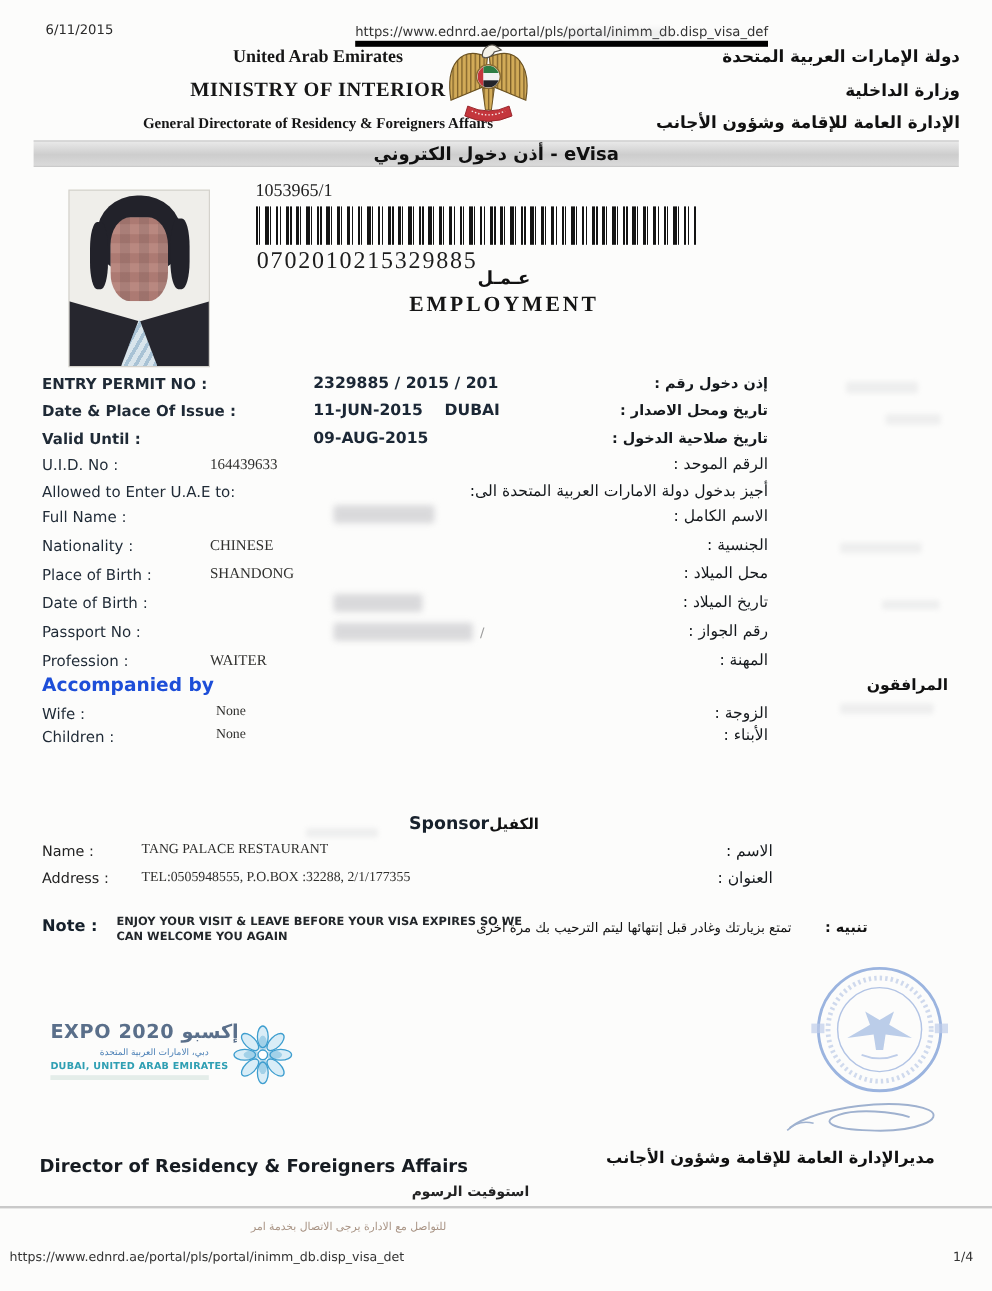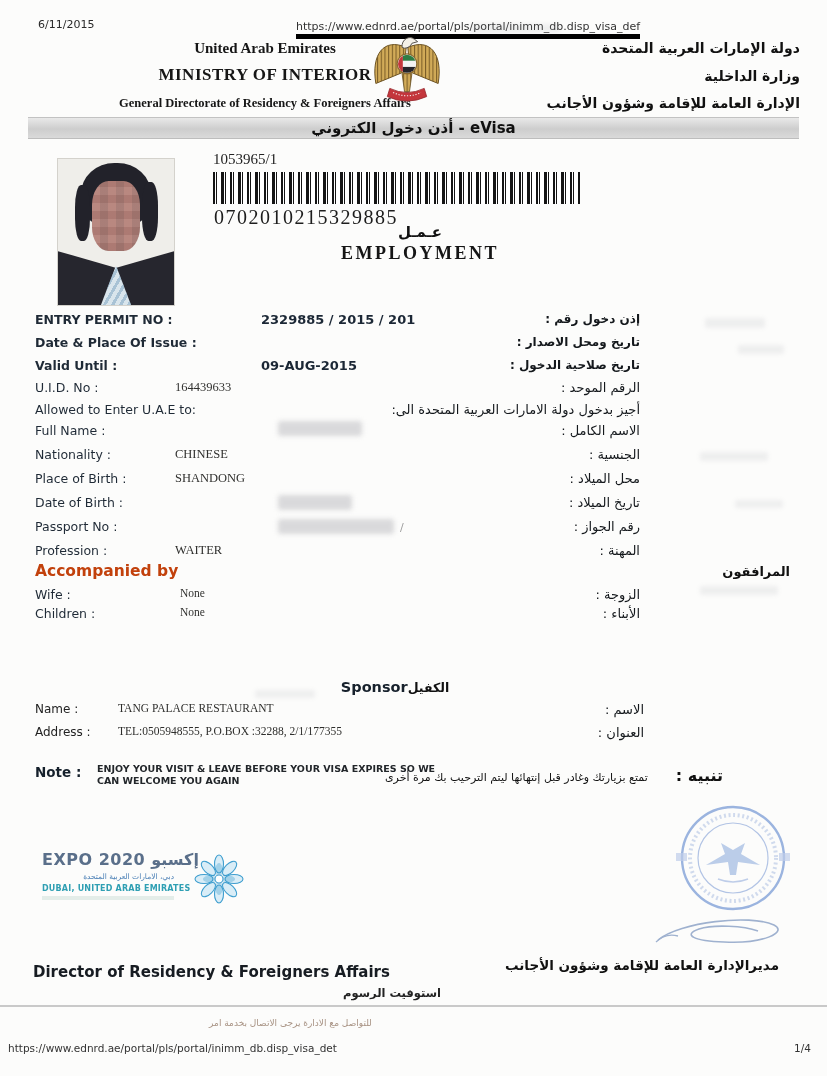--- a/index.html
+++ b/index.html
@@ -67,36 +67,36 @@
 
   
   .frow { left:0; width:677px; height:20px; }
   .f-lbl { position:absolute; left:35px; font-size:12.5px; color:#1f2a36; white-space:pre; }
   .f-val-b { position:absolute; left:261px; width:250px; text-align:left; font-size:13px; font-weight:bold; color:#1b2735; white-space:pre; }
   .f-val-s { position:absolute; left:175px; font-family:"Liberation Serif", serif; font-size:12.5px; color:#30302e; }
   .f-ar  { position:absolute; right:37px; font-size:13px; color:#14181c; direction:rtl; white-space:nowrap; }
   .bold-row .f-lbl { font-weight:bold; }
   .bold-row .f-ar  { font-weight:bold; font-size:12px; }
 
-  .sec-title-en { left:35px; font-size:15.5px; font-weight:bold; color:#c2410c; }
+  .sec-title-en { left:35px; font-size:15.5px; font-weight:bold; color:#1d4ed8; }
   .sec-title-ar { right:37px; font-size:13px; font-weight:bold; color:#111; direction:rtl; }
 
   
   .sponsor-head { left:0; top:679px; width:790px; display:flex; justify-content:center; gap:0; align-items:baseline; }
   .sponsor-head .en { font-size:14.5px; font-weight:bold; color:#17212c; }
   .sponsor-head .ar { font-size:12.5px; font-weight:bold; color:#111; }
   .s-lbl { position:absolute; left:35px; font-size:12px; color:#222; }
   .s-val { position:absolute; left:118px; font-family:"Liberation Serif", serif; font-size:11.5px; color:#2e2e2c; }
   .s-ar  { position:absolute; right:33px; font-size:13px; color:#14181c; direction:rtl; }
 
   
   .note-lbl { left:35px; top:764px; font-size:13.5px; font-weight:bold; color:#15202b; }
   .note-text { left:97px; top:763px; width:345px; font-size:9.5px; font-weight:bold; line-height:12px; color:#22262a; }
   .note-ar { right:104px; top:766px; direction:rtl; font-size:11px; color:#111; }
-  .note-ar .tag { font-weight:bold; font-size:16px; margin-inline-end:28px; }
+  .note-ar .tag { font-weight:bold; font-size:12px; margin-inline-end:28px; }
 
   
   .expo-text { left:42px; top:850px; width:132px; text-align:right; }
   .expo-l1 { font-size:16px; font-weight:bold; color:#5a6f8a; letter-spacing:.5px; white-space:nowrap; }
   .expo-l2 { font-size:7.5px; color:#4a7fb5; margin-top:3px; }
   .expo-l3 { font-size:8px; font-weight:bold; color:#2f9fb3; letter-spacing:.2px; margin-top:3px; white-space:nowrap; }
   .expo-l4 { height:4px; margin-top:3px; background:#cfe0da; opacity:.55; }
   .rosette { left:194px; top:853px; width:50px; height:52px; }
 
   
@@ -176,20 +176,21 @@
   <div class="abs type-ar">عـمـل</div>
   <div class="abs type-en">EMPLOYMENT</div>
 
   <div class="abs frow bold-row" style="top:312px">
     <span class="f-lbl">ENTRY PERMIT NO :</span>
     <span class="f-val-b">2329885 / 2015 / 201</span>
     <span class="f-ar">إذن دخول رقم :</span>
   </div>
   <div class="abs frow bold-row" style="top:335px">
     <span class="f-lbl">Date &amp; Place Of Issue :</span>
+    <span class="f-val-b">11-JUN-2015    DUBAI</span>
     <span class="f-ar">تاريخ ومحل الاصدار :</span>
   </div>
   <div class="abs frow bold-row" style="top:358px">
     <span class="f-lbl">Valid Until :</span>
     <span class="f-val-b">09-AUG-2015</span>
     <span class="f-ar">تاريخ صلاحية الدخول :</span>
   </div>
   <div class="abs frow" style="top:380px">
     <span class="f-lbl">U.I.D. No :</span>
     <span class="f-val-s">164439633</span>

